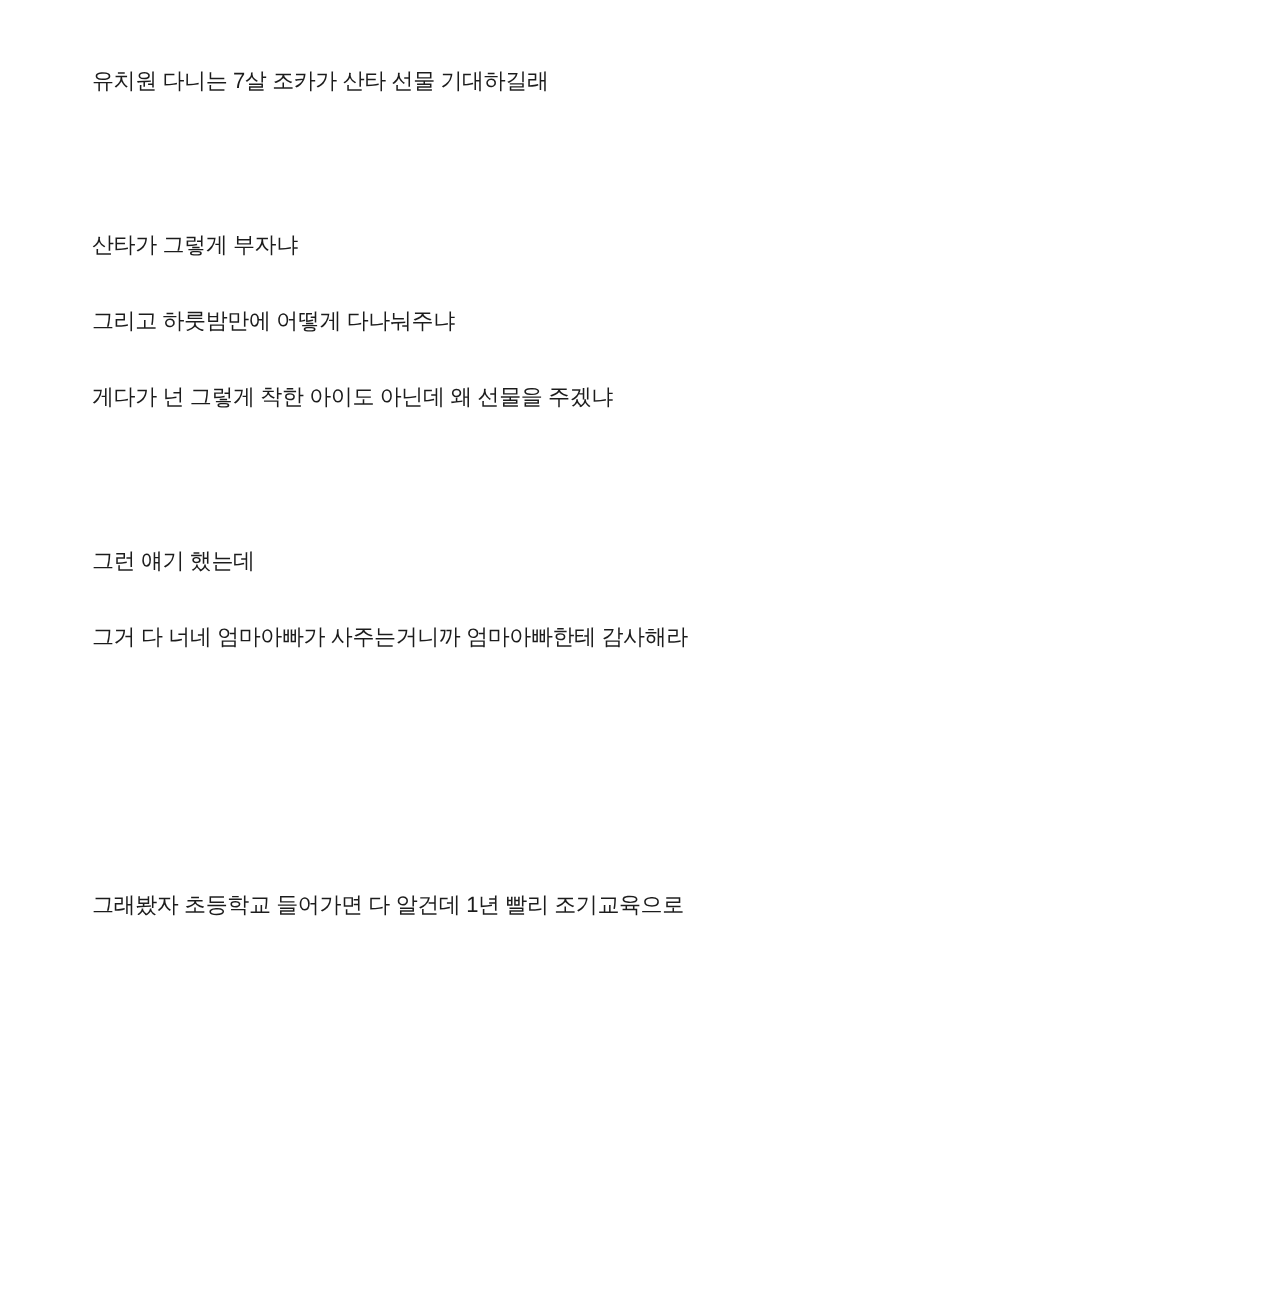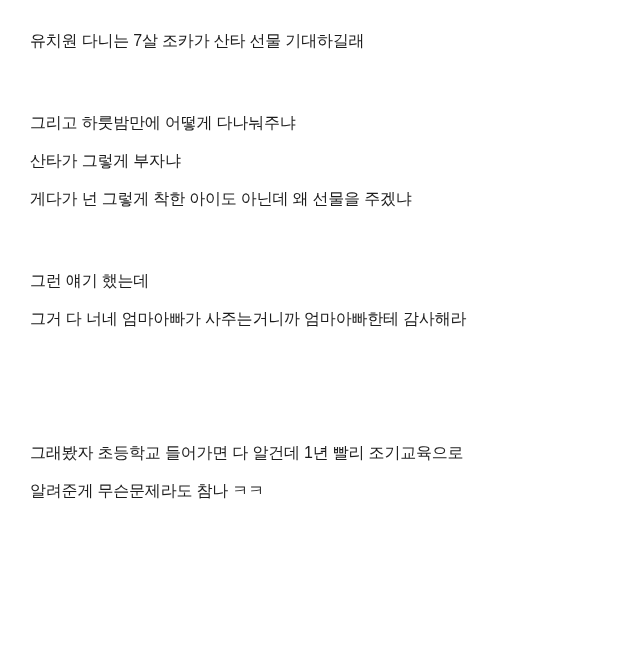--- a/index.html
+++ b/index.html
@@ -19,59 +19,59 @@
     height: 652px;
     box-sizing: border-box;
     padding: 22px 26px 0 30px;
     background: #ffffff;
     position: relative;
   }
   .block {
     margin: 0;
   }
   .line {
-    font-size: 16px;
+    font-size: 11px;
     line-height: 38px;
     letter-spacing: -0.2px;
     color: #1c1c1c;
     white-space: pre-wrap;
     word-break: keep-all;
+    margin-left: 16px;
   }
   .gap-md { height: 44px; }
   .gap-lg { height: 48px; }
 </style>
 </head>
 <body>
 
 <div class="page">
 
   <div class="block">
     <div class="line">유치원 다니는 7살 조카가 산타 선물 기대하길래</div>
   </div>
 
   <div class="gap-md"></div>
 
   <div class="block">
+    <div class="line">산타가 그렇게 부자냐</div>
     <div class="line">그리고 하룻밤만에 어떻게 다나눠주냐</div>
-    <div class="line">산타가 그렇게 부자냐</div>
     <div class="line">게다가 넌 그렇게 착한 아이도 아닌데 왜 선물을 주겠냐</div>
   </div>
 
   <div class="gap-md"></div>
 
   <div class="block">
     <div class="line">그런 얘기 했는데</div>
     <div class="line">그거 다 너네 엄마아빠가 사주는거니까 엄마아빠한테 감사해라</div>
   </div>
 
   <div class="gap-lg"></div>
 
   <div class="block">
   </div>
 
   <div class="gap-lg"></div>
 
   <div class="block">
     <div class="line">그래봤자 초등학교 들어가면 다 알건데 1년 빨리 조기교육으로</div>
-    <div class="line">알려준게 무슨문제라도 참나 ㅋㅋ</div>
   </div>
 
 </div>
 
 </body></html>

